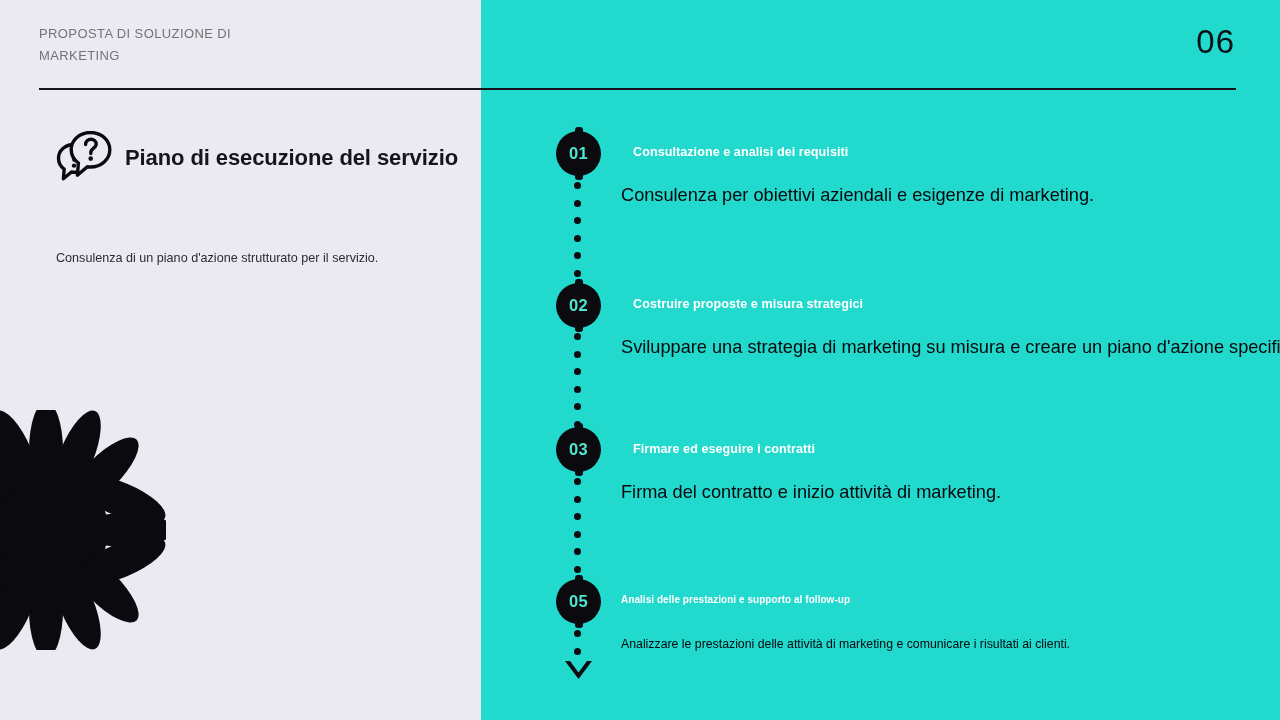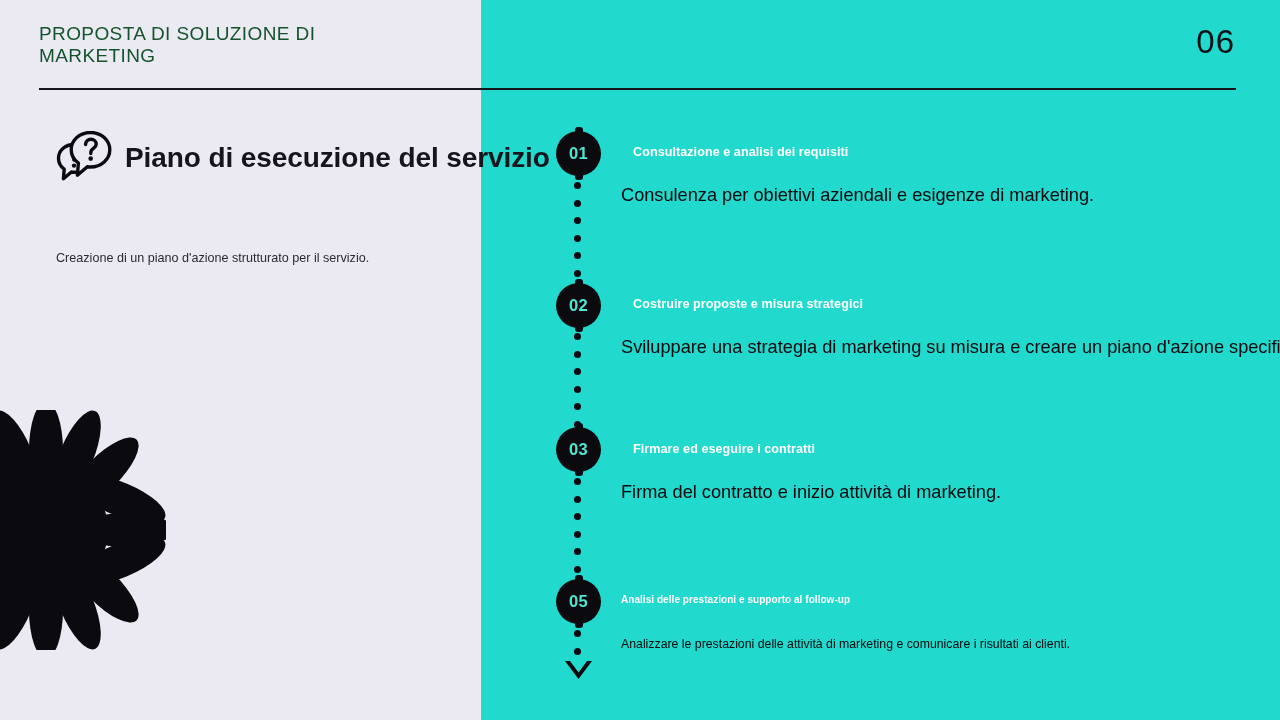--- a/index.html
+++ b/index.html
@@ -30,24 +30,24 @@
     height: 720px;
     background: #22d9cd;
   }
 
   
   .header-title {
     position: absolute;
     left: 39px;
     top: 23px;
     width: 320px;
-    font-size: 19px;
+    font-size: 13px;
     line-height: 22px;
     letter-spacing: 0.4px;
-    color: #14532d;
+    color: #737373;
     font-weight: 400;
     white-space: pre-line;
   }
   .page-number {
     position: absolute;
     right: 45px;
     top: 22px;
     font-size: 33px;
     line-height: 40px;
     color: #0c1116;
@@ -79,21 +79,21 @@
     align-items: center;
     gap: 12px;
   }
   .chat-icon {
     width: 58px;
     height: 54px;
     flex: 0 0 auto;
     display: block;
   }
   .section-title {
-    font-size: 28px;
+    font-size: 22px;
     font-weight: bold;
     color: #15151b;
     letter-spacing: -0.1px;
     white-space: nowrap;
   }
   .section-sub {
     position: absolute;
     left: 56px;
     top: 249px;
     width: 400px;
@@ -230,21 +230,21 @@
         <rect x="17.2" y="20.4" width="3.6" height="10.4" rx="1.8" fill="#0b0b0f"></rect>
         <circle cx="19" cy="34.6" r="2.2" fill="#0b0b0f"></circle>
 
         <path d="M35.5 1.5 C24.7 1.5 16.2 9.1 16.2 18.6 C16.2 24.1 19.0 29.0 23.4 32.2 L22.4 44.2 L32.3 35.8 C33.3 35.9 34.4 36.0 35.5 36.0 C46.3 36.0 54.8 28.3 54.8 18.8 C54.8 9.3 46.3 1.5 35.5 1.5 Z" fill="#ebeaf3" stroke="#0b0b0f" stroke-width="3.4" stroke-linejoin="round"></path>
         <path d="M30.6 13.6 C30.6 10.3 33.0 8.3 35.9 8.3 C39.0 8.3 41.2 10.4 41.2 13.2 C41.2 16.6 37.6 17.3 36.3 19.6 C35.8 20.5 35.8 21.4 35.8 22.6" fill="none" stroke="#0b0b0f" stroke-width="3.4" stroke-linecap="round"></path>
         <circle cx="35.7" cy="27.6" r="2.3" fill="#0b0b0f"></circle>
       </svg>
       <div class="section-title">Piano di esecuzione del servizio</div>
     </div>
 
-    <div class="section-sub">Creazione di un piano d'azione strutturato per il servizio.</div>
+    <div class="section-sub">Consulenza di un piano d'azione strutturato per il servizio.</div>
 
     <svg class="starburst" viewBox="0 0 240 240">
       <g fill="#0b0b0f">
         <g id="petals"></g>
         <circle cx="120" cy="120" r="62"></circle>
         <ellipse cx="120" cy="40" rx="17" ry="48"></ellipse>
         <ellipse cx="120" cy="200" rx="17" ry="48"></ellipse>
         <ellipse cx="40" cy="120" rx="48" ry="17"></ellipse>
         <ellipse cx="200" cy="120" rx="48" ry="17"></ellipse>
         <ellipse cx="176.6" cy="63.4" rx="17" ry="48" transform="rotate(45 176.6 63.4)"></ellipse>

